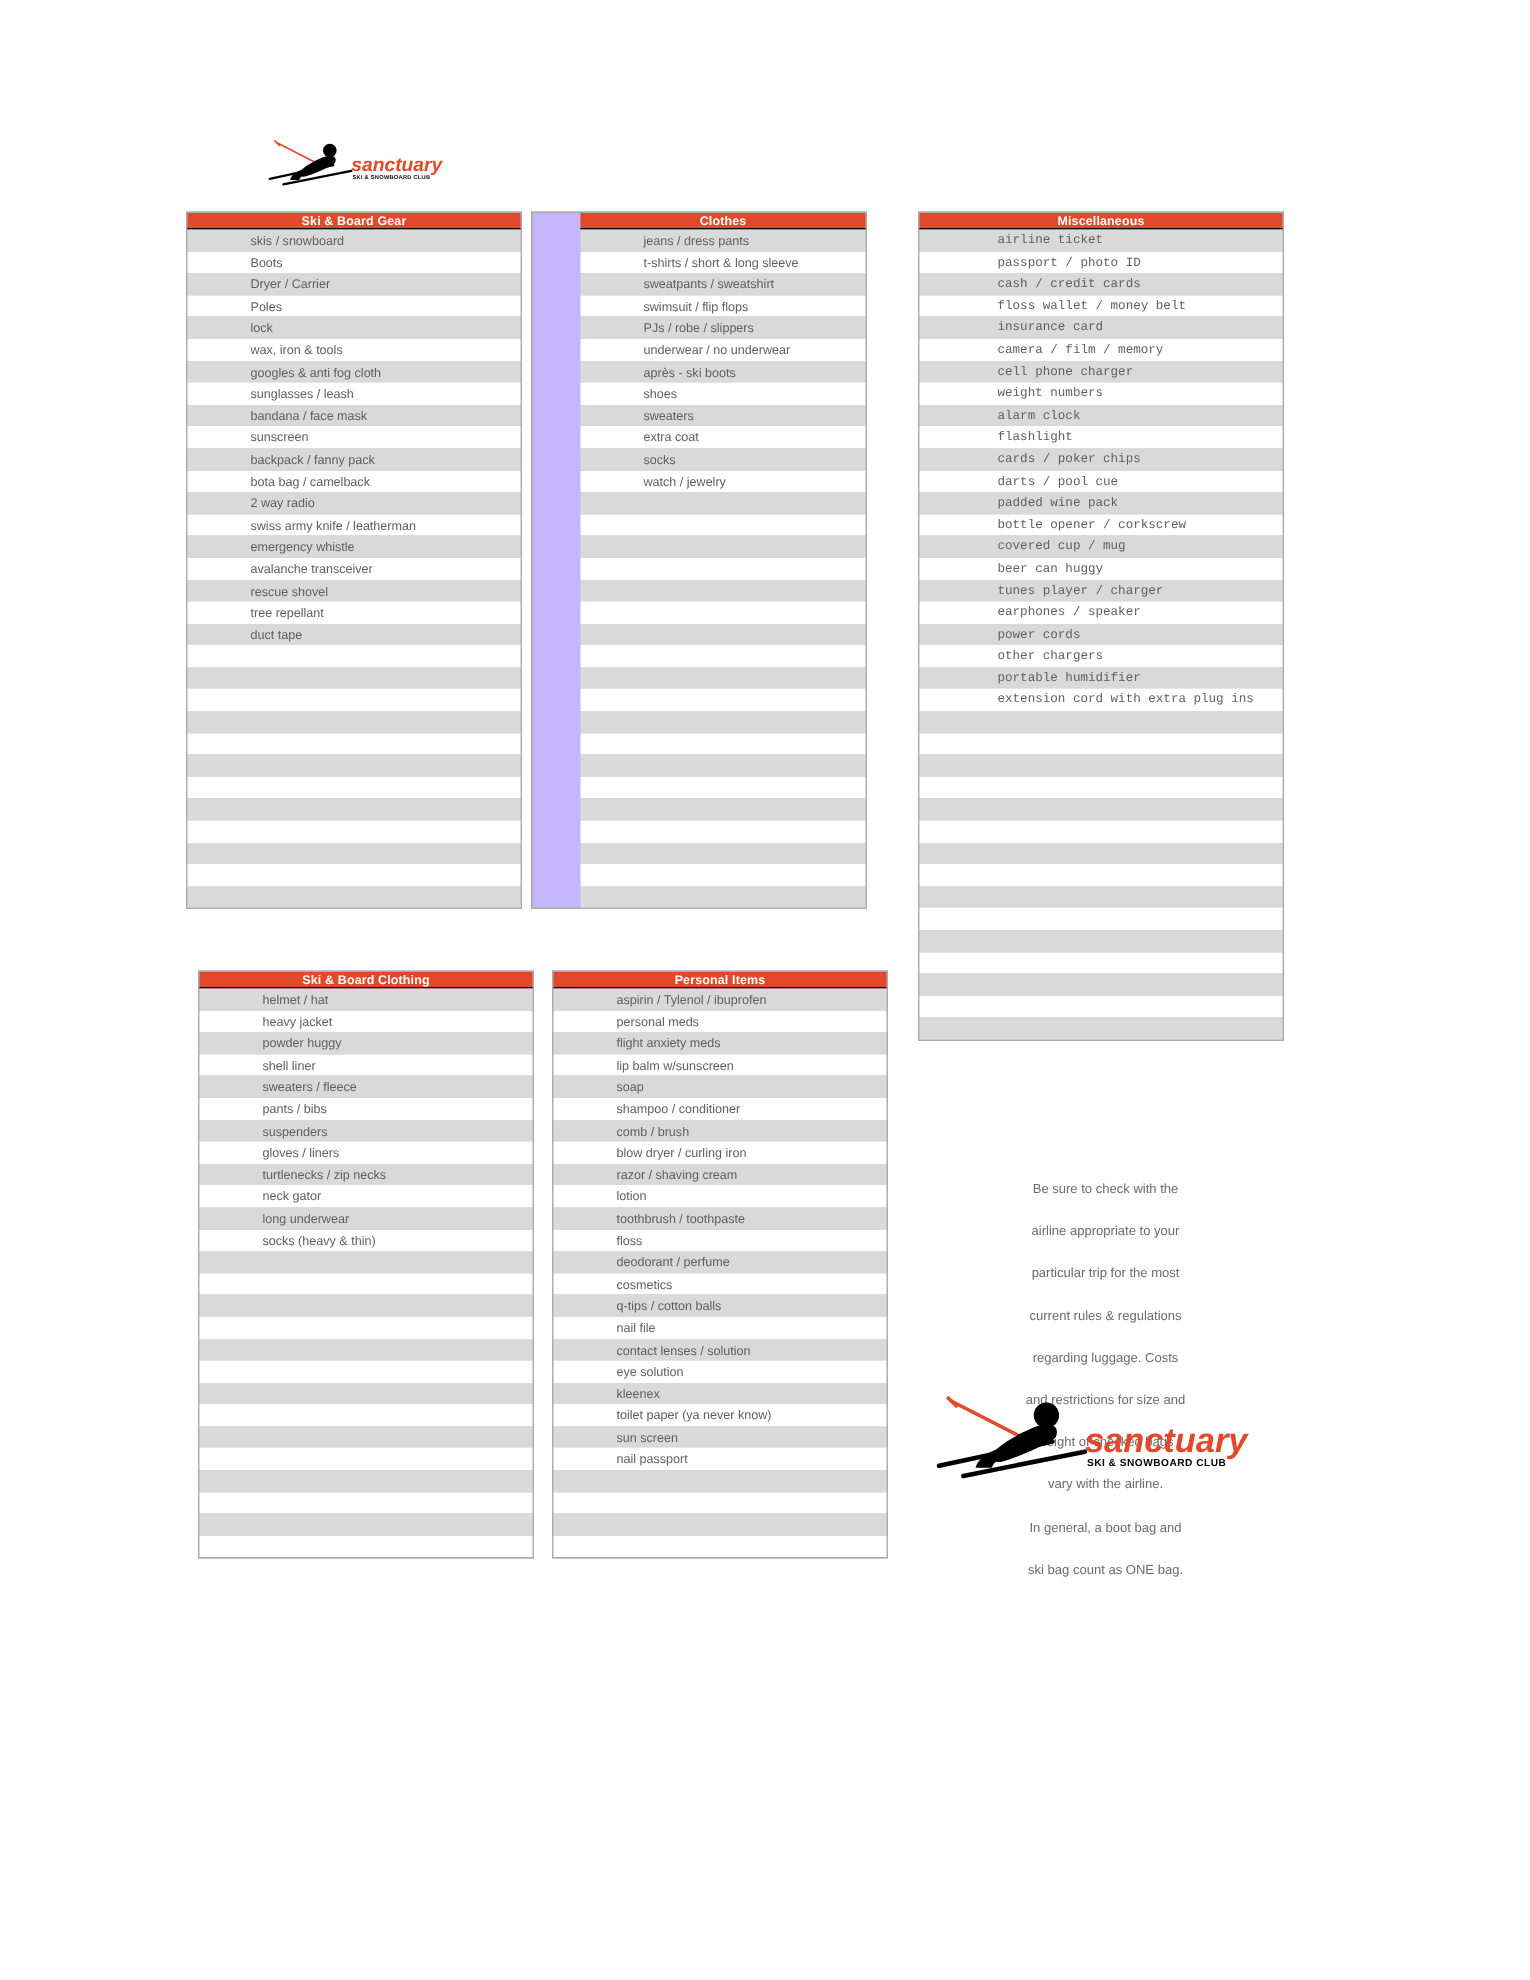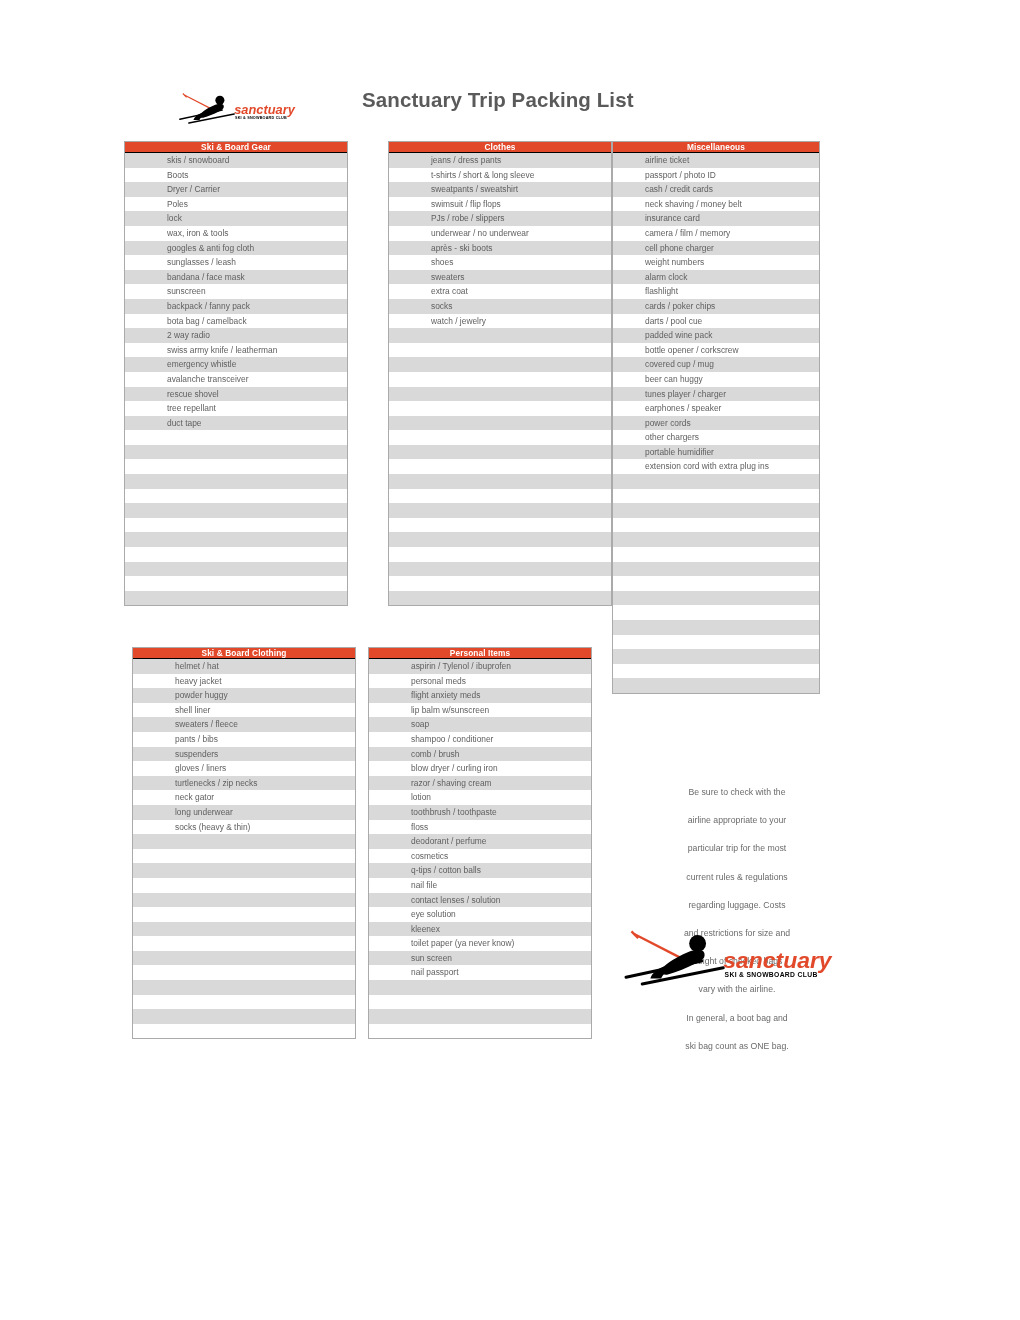--- a/index.html
+++ b/index.html
@@ -72,26 +72,26 @@
     padding-left: 42px;
     box-sizing: border-box;
     white-space: nowrap;
     overflow: hidden;
   }
   .row.alt { background: #d9d9d9; }
   .row.plain { background: #ffffff; }
 
   
   #tbl-gear      { left: 124px; top: 141px; width: 224px; }
-  #tbl-clothes   { left: 388px; top: 141px; width: 224px; }
-  #tbl-misc      { left: 612px; top: 141px; width: 208px; }
+  #tbl-clothes   { left: 354px; top: 141px; width: 224px; padding-left: 32px; }
+  #tbl-misc      { left: 612px; top: 141px; width: 244px; }
   #tbl-skicloth  { left: 132px; top: 647px; width: 224px; }
   #tbl-personal  { left: 368px; top: 647px; width: 224px; }
 
-  #tbl-misc .row { padding-left: 32px; }
+  #tbl-misc .row { padding-left: 52px; font-family: Liberation Mono, monospace; }
 
   
   #airline-note {
     position: absolute;
     left: 640px;
     top: 770px;
     width: 194px;
     font-size: 8.7px;
     line-height: 12.2px;
     color: #6b6b6b;
@@ -122,21 +122,20 @@
       <path d="M30 82 L150 58" stroke="#000000" stroke-width="4" fill="none" stroke-linecap="round"></path>
 
       <circle cx="112" cy="22" r="12" fill="#000000"></circle>
       <path d="M100 34 C86 40 74 46 62 56 C56 62 58 70 68 68 C82 64 96 58 108 52 C118 48 124 44 122 36 C120 30 110 30 100 34 Z" fill="#000000"></path>
       <path d="M62 56 C52 60 44 66 42 74 L58 74 C60 68 66 64 72 62 Z" fill="#000000"></path>
 
       <text x="150" y="58" font-family="Liberation Sans, sans-serif" font-size="34" font-weight="bold" font-style="italic" fill="#e2492a">sanctuary</text>
       <text x="152" y="72" font-family="Liberation Sans, sans-serif" font-size="10" font-weight="bold" fill="#000000" letter-spacing="0.5">SKI &amp; SNOWBOARD CLUB</text>
     </svg>
   </div>
-  <div id="page-title">Sanctuary Trip Packing List</div>
 </div>
 
 <div class="list-table" id="tbl-gear">
   <div class="list-head">Ski &amp; Board Gear</div>
   <div class="rows">
       <div class="row alt">skis / snowboard</div>
       <div class="row plain">Boots</div>
       <div class="row alt">Dryer / Carrier</div>
       <div class="row plain">Poles</div>
       <div class="row alt">lock</div>
@@ -205,21 +204,21 @@
       <div class="row alt"></div>
     </div>
 </div>
 
 <div class="list-table" id="tbl-misc">
   <div class="list-head">Miscellaneous</div>
   <div class="rows">
       <div class="row alt">airline ticket</div>
       <div class="row plain">passport / photo ID</div>
       <div class="row alt">cash / credit cards</div>
-      <div class="row plain">neck shaving / money belt</div>
+      <div class="row plain">floss wallet / money belt</div>
       <div class="row alt">insurance card</div>
       <div class="row plain">camera / film / memory</div>
       <div class="row alt">cell phone charger</div>
       <div class="row plain">weight numbers</div>
       <div class="row alt">alarm clock</div>
       <div class="row plain">flashlight</div>
       <div class="row alt">cards / poker chips</div>
       <div class="row plain">darts / pool cue</div>
       <div class="row alt">padded wine pack</div>
       <div class="row plain">bottle opener / corkscrew</div>

